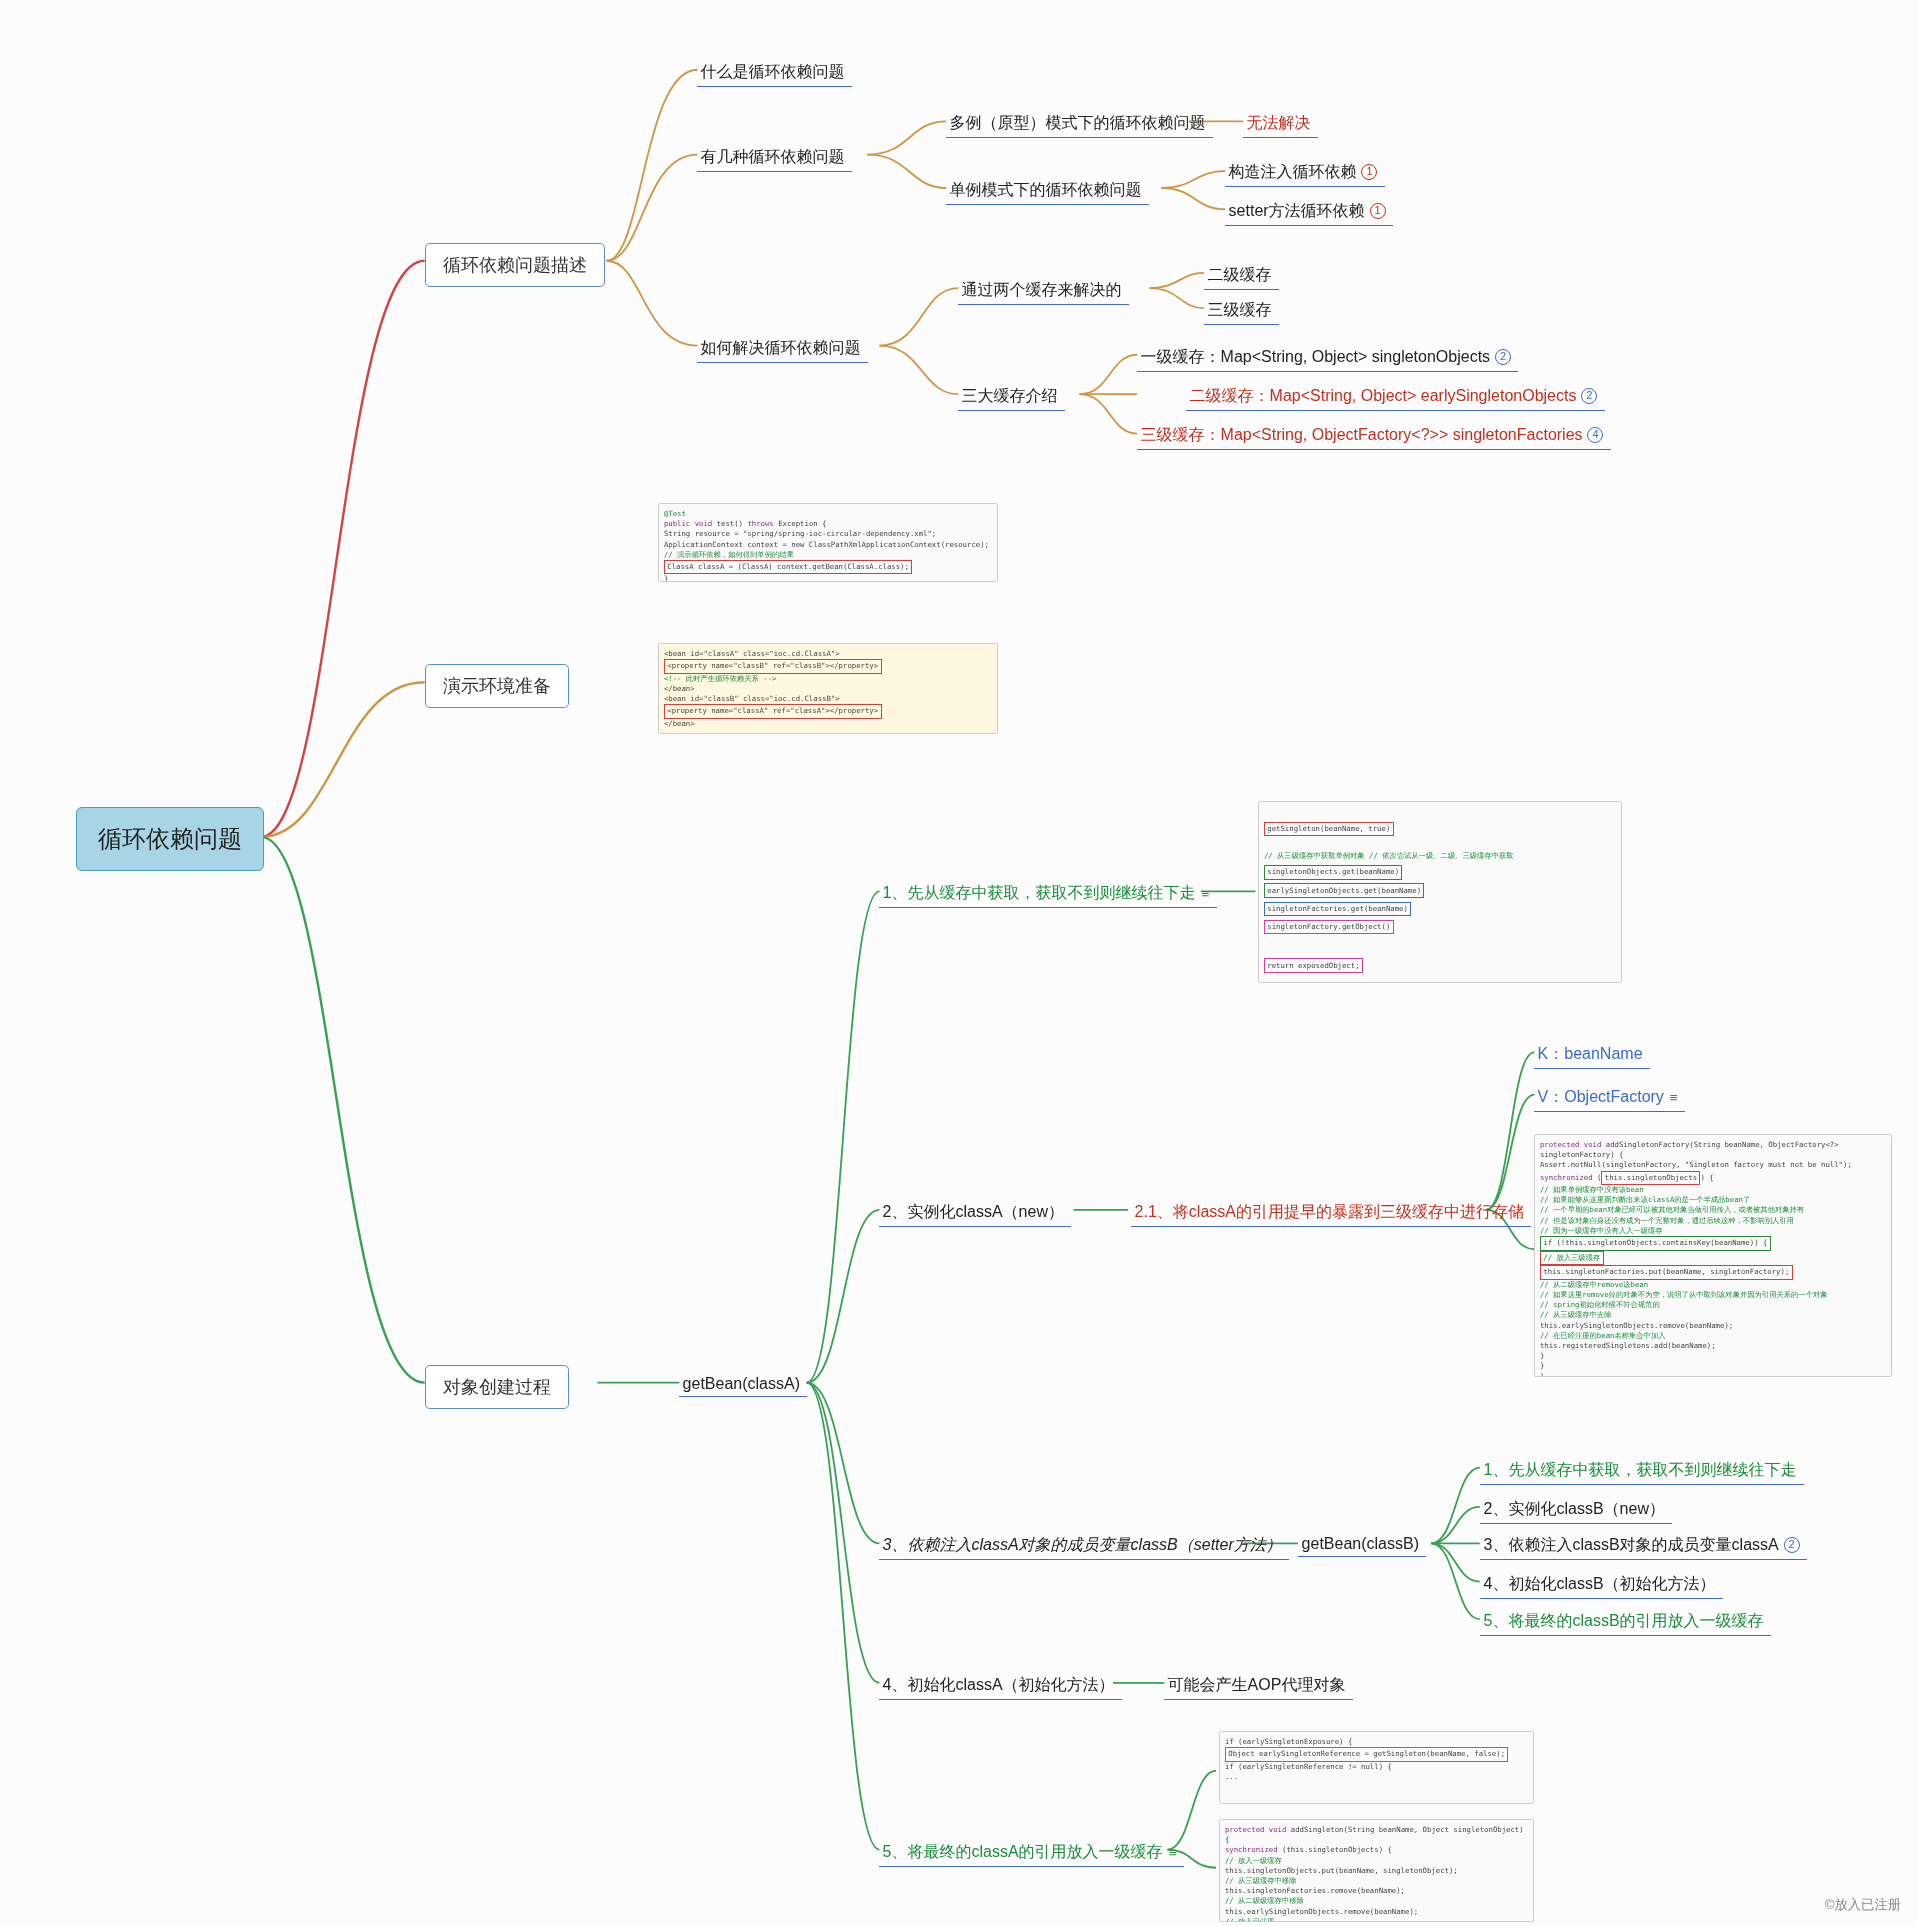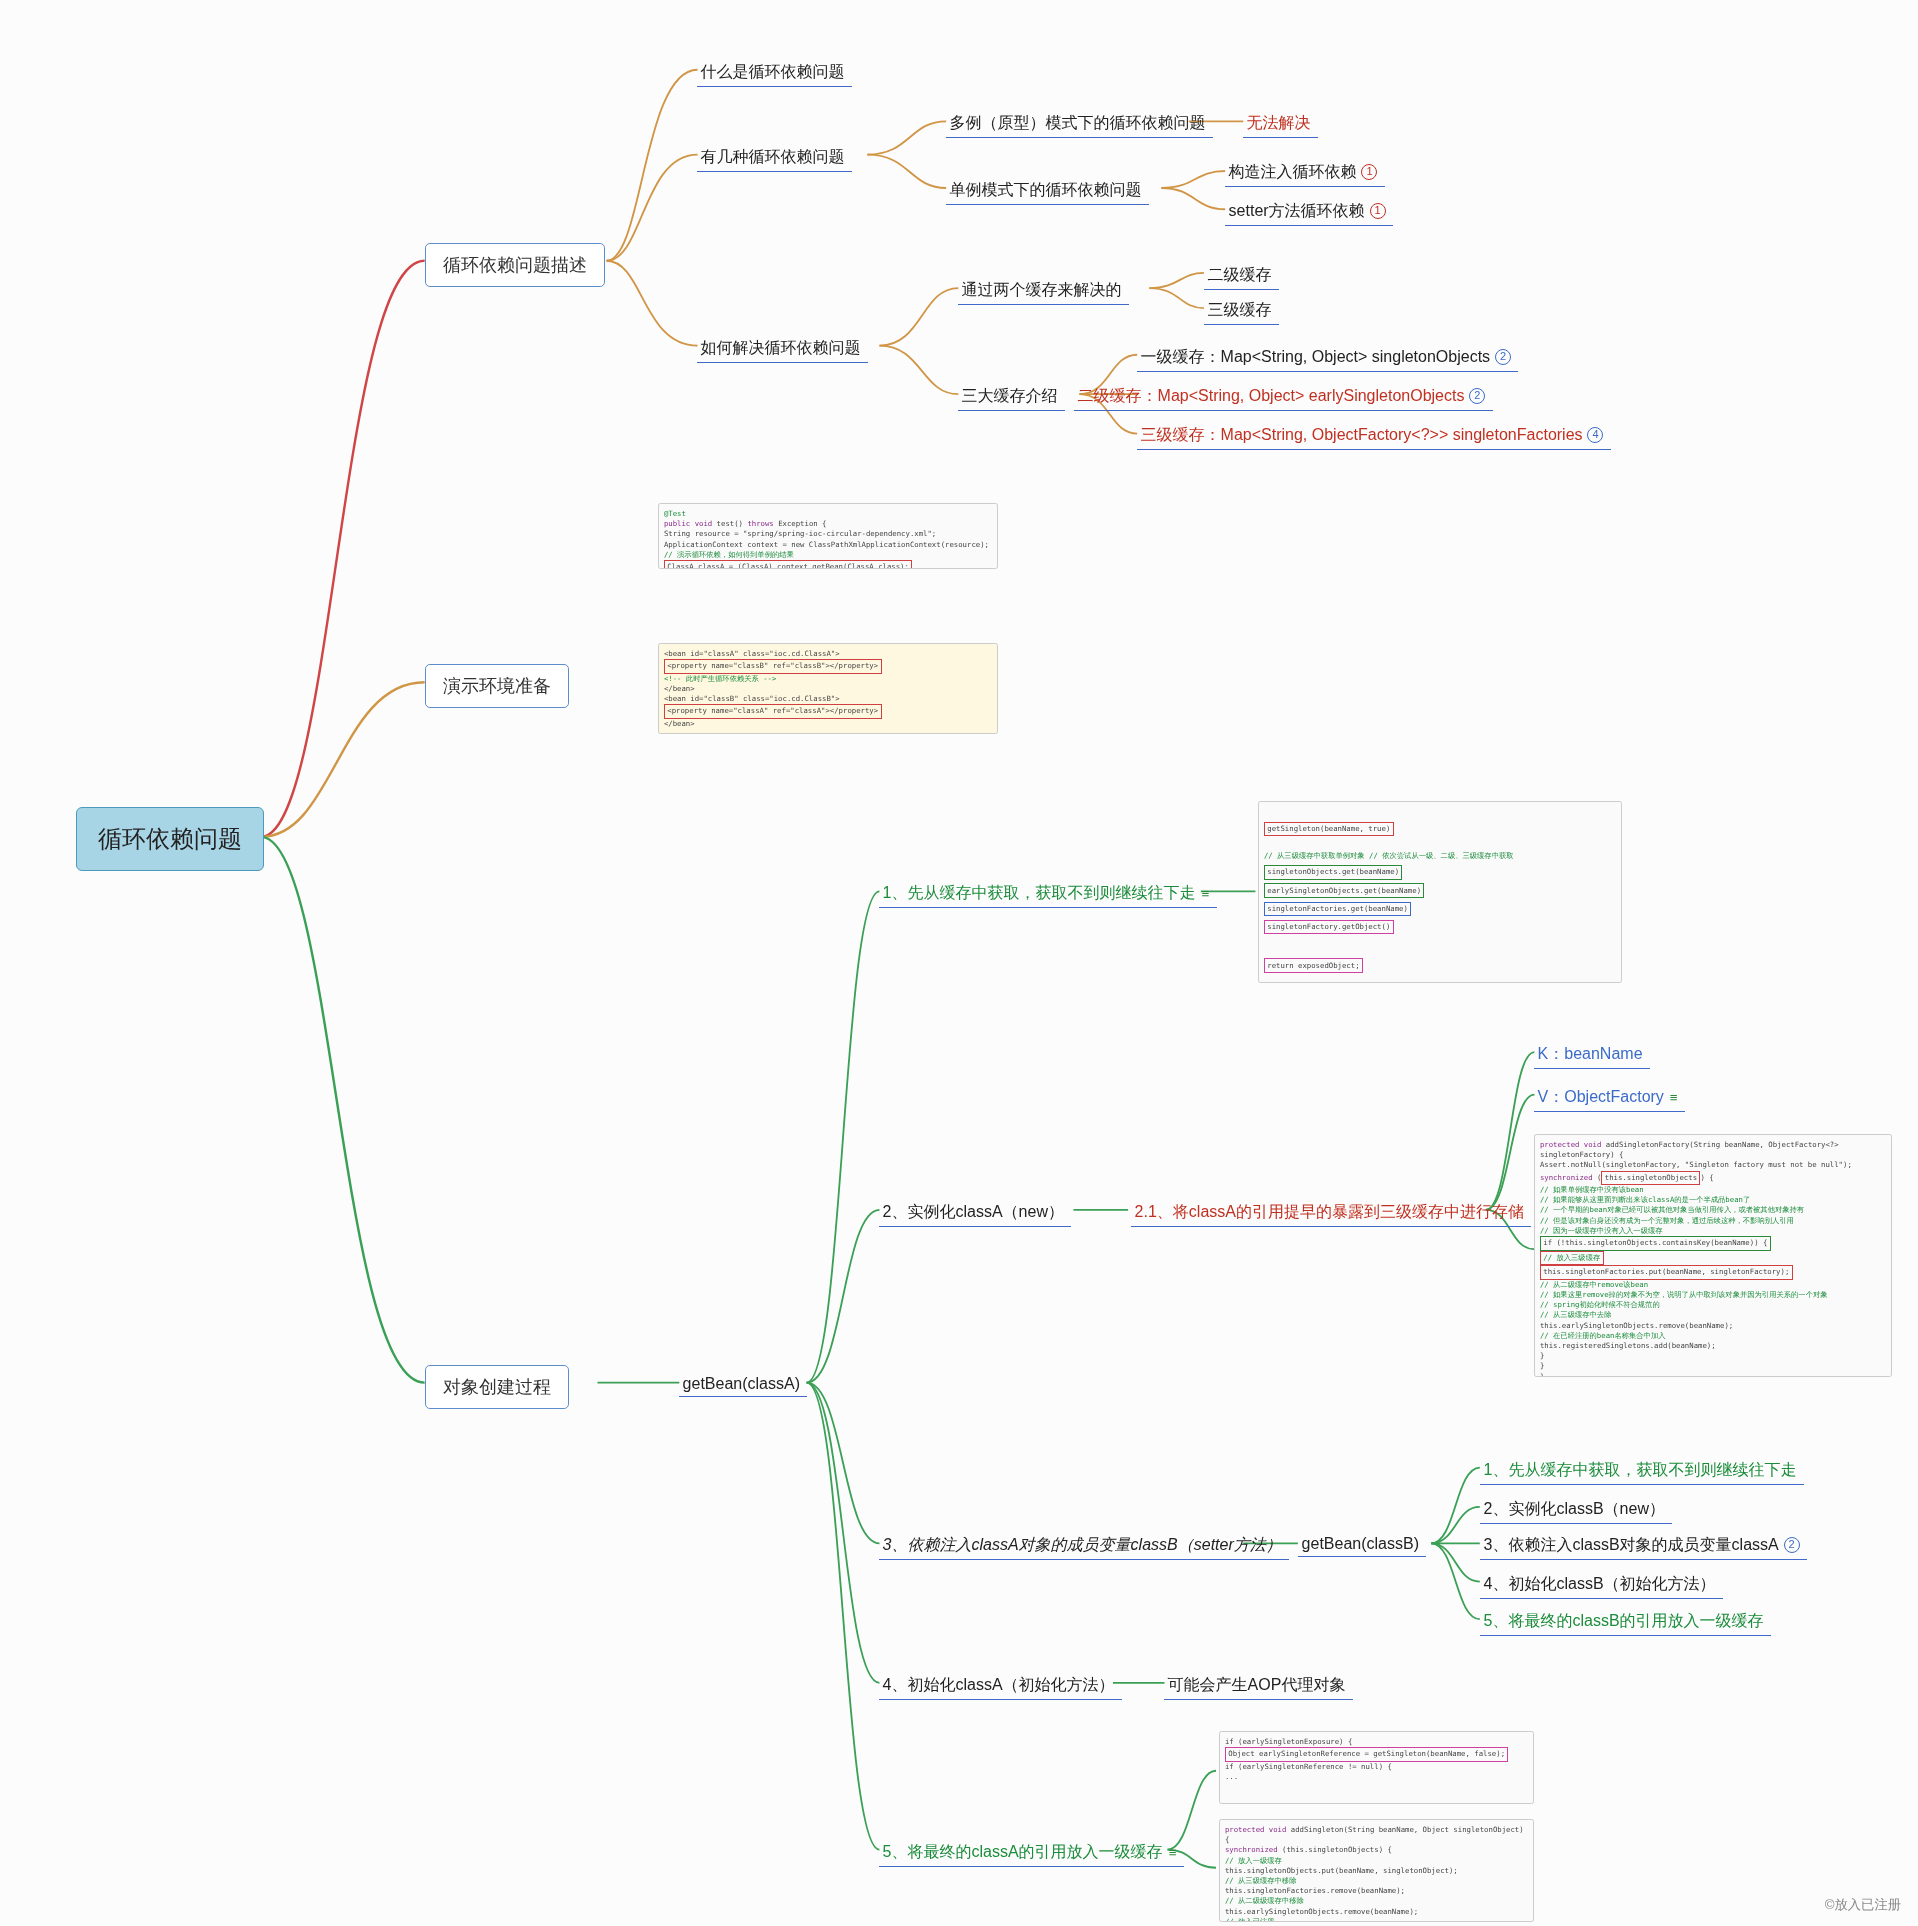--- a/index.html
+++ b/index.html
@@ -158,25 +158,25 @@
 <div class="leaf red" style="left:1243px;top:109px;">无法解决</div>
 <div class="leaf" style="left:946px;top:176px;">单例模式下的循环依赖问题</div>
 <div class="leaf" style="left:1225px;top:158px;"><span>构造注入循环依赖</span><span class="badge red">1</span></div>
 <div class="leaf" style="left:1225px;top:197px;"><span>setter方法循环依赖</span><span class="badge red">1</span></div>
 <div class="leaf" style="left:697px;top:334px;">如何解决循环依赖问题</div>
 <div class="leaf" style="left:958px;top:276px;">通过两个缓存来解决的</div>
 <div class="leaf" style="left:1204px;top:261px;">二级缓存</div>
 <div class="leaf" style="left:1204px;top:296px;">三级缓存</div>
 <div class="leaf" style="left:958px;top:382px;">三大缓存介绍</div>
 <div class="leaf" style="left:1137px;top:343px;"><span>一级缓存：Map&lt;String, Object&gt; singletonObjects</span><span class="badge blue">2</span></div>
-<div class="leaf red" style="left:1074px;top:382px;"><span>二级缓存：Map&lt;String, Object&gt; earlySingletonObjects</span><span class="badge blue">2</span></div>
+<div class="leaf red" style="left:1186px;top:382px;"><span>二级缓存：Map&lt;String, Object&gt; earlySingletonObjects</span><span class="badge blue">2</span></div>
 <div class="leaf red" style="left:1137px;top:421px;"><span>三级缓存：Map&lt;String, ObjectFactory&lt;?&gt;&gt; singletonFactories</span><span class="badge blue">4</span></div>
 
 <div class="branch-node" style="left:425px;top:664px;">演示环境准备</div>
-<div class="code-snip" style="left:658px;top:503px;width:340px;height:66px;">
+<div class="code-snip" style="left:658px;top:503px;width:340px;height:79px;">
   <div class="cm">@Test</div>
   <div><span class="kw">public void</span> test() <span class="kw">throws</span> Exception {</div>
   <div>    String resource = "spring/spring-ioc-circular-dependency.xml";</div>
   <div>    ApplicationContext context = new ClassPathXmlApplicationContext(resource);</div>
   <div class="cm">    // 演示循环依赖，如何得到单例的结果</div>
   <div><span class="hl-red">    ClassA classA = (ClassA) context.getBean(ClassA.class);</span></div>
   <div>}</div>
 </div>
 <div class="code-snip" style="left:658px;top:643px;width:340px;height:91px;background:#fff8e0;">
   <div>&lt;bean id="classA" class="ioc.cd.ClassA"&gt;</div>

